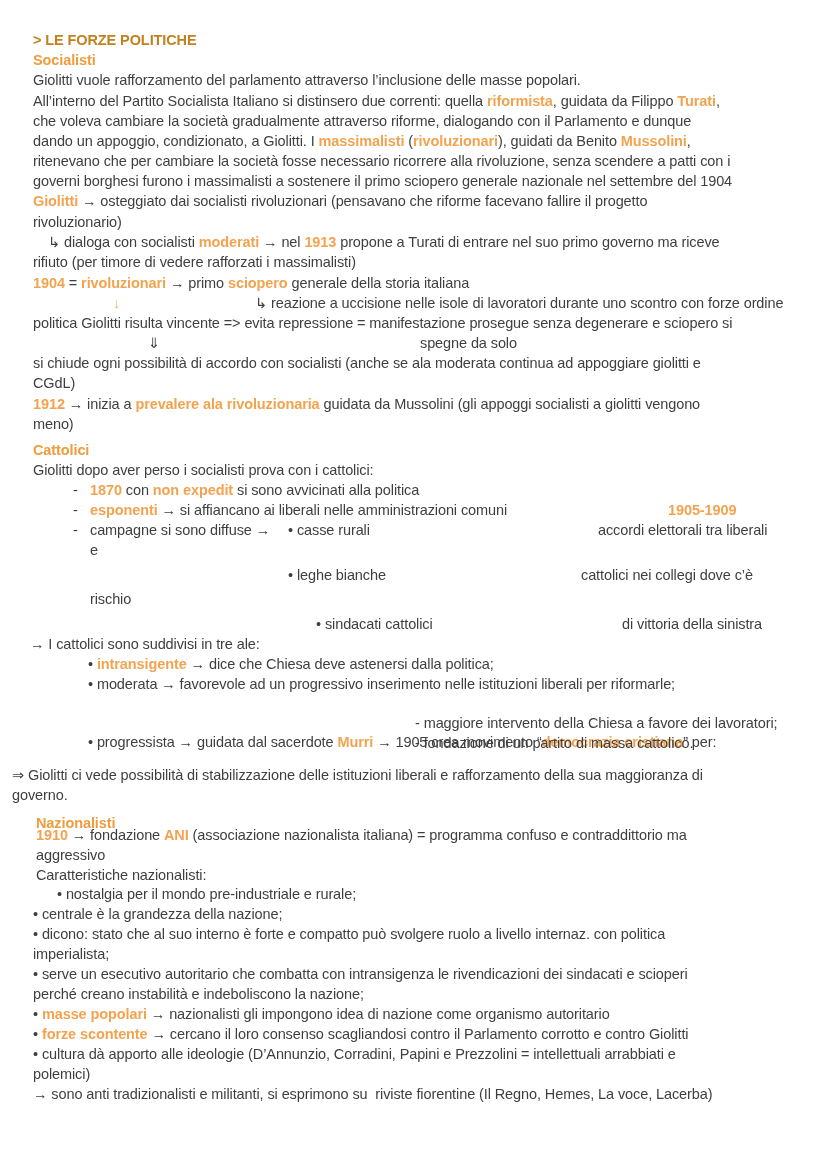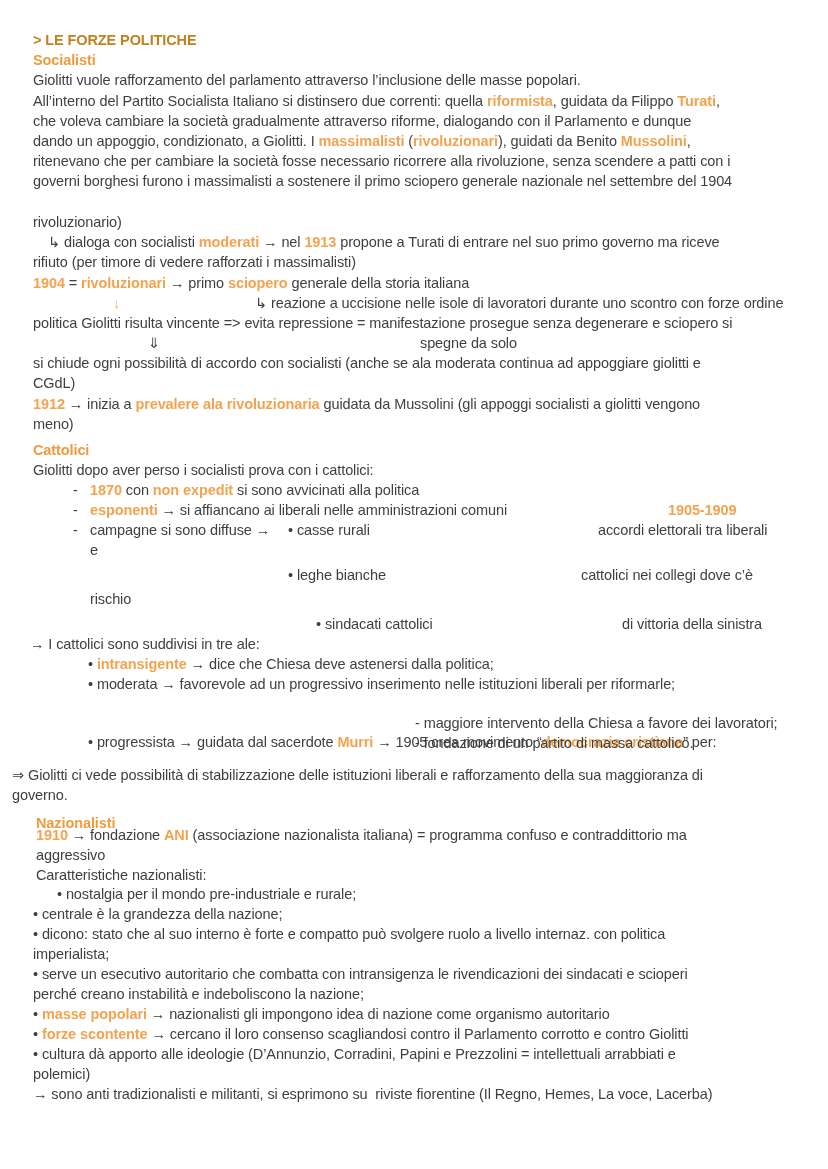--- a/index.html
+++ b/index.html
@@ -56,20 +56,23 @@
     </div>
     <div class="line" style="top: 131px;">
       <span class="seg" style="left: 33px;"><span class="part plain">dando un appoggio, condizionato, a Giolitti. I </span><span class="part hl">massimalisti</span><span class="part plain"> (</span><span class="part hl">rivoluzionari</span><span class="part plain">), guidati da Benito </span><span class="part hl">Mussolini</span><span class="part plain">,</span></span>
     </div>
     <div class="line" style="top: 151px;">
       <span class="seg" style="left: 33px;"><span class="part plain">ritenevano che per cambiare la società fosse necessario ricorrere alla rivoluzione, senza scendere a patti con i</span></span>
     </div>
     <div class="line" style="top: 171px; text-align: center;">
       <span class="seg" style="left: 33px;"><span class="part plain">governi borghesi furono i massimalisti a sostenere il primo sciopero generale nazionale nel settembre del 1904</span></span>
     </div>
+    <div class="line" style="top: 191px;">
+      <span class="seg" style="left: 33px;"><span class="part hl">Giolitti</span><span class="part plain"> → osteggiato dai socialisti rivoluzionari (pensavano che riforme facevano fallire il progetto</span></span>
+    </div>
     <div class="line" style="top: 212px;">
       <span class="seg" style="left: 33px;"><span class="part plain">rivoluzionario)</span></span>
     </div>
     <div class="line" style="top: 232px;">
       <span class="seg" style="left: 48px;"><span class="part plain">↳ dialoga con socialisti </span><span class="part hl">moderati</span><span class="part plain"> → nel </span><span class="part hl">1913</span><span class="part plain"> propone a Turati di entrare nel suo primo governo ma riceve</span></span>
     </div>
     <div class="line" style="top: 252px;">
       <span class="seg" style="left: 33px;"><span class="part plain">rifiuto (per timore di vedere rafforzati i massimalisti)</span></span>
     </div>
     <div class="line" style="top: 273px; text-align: right;">

